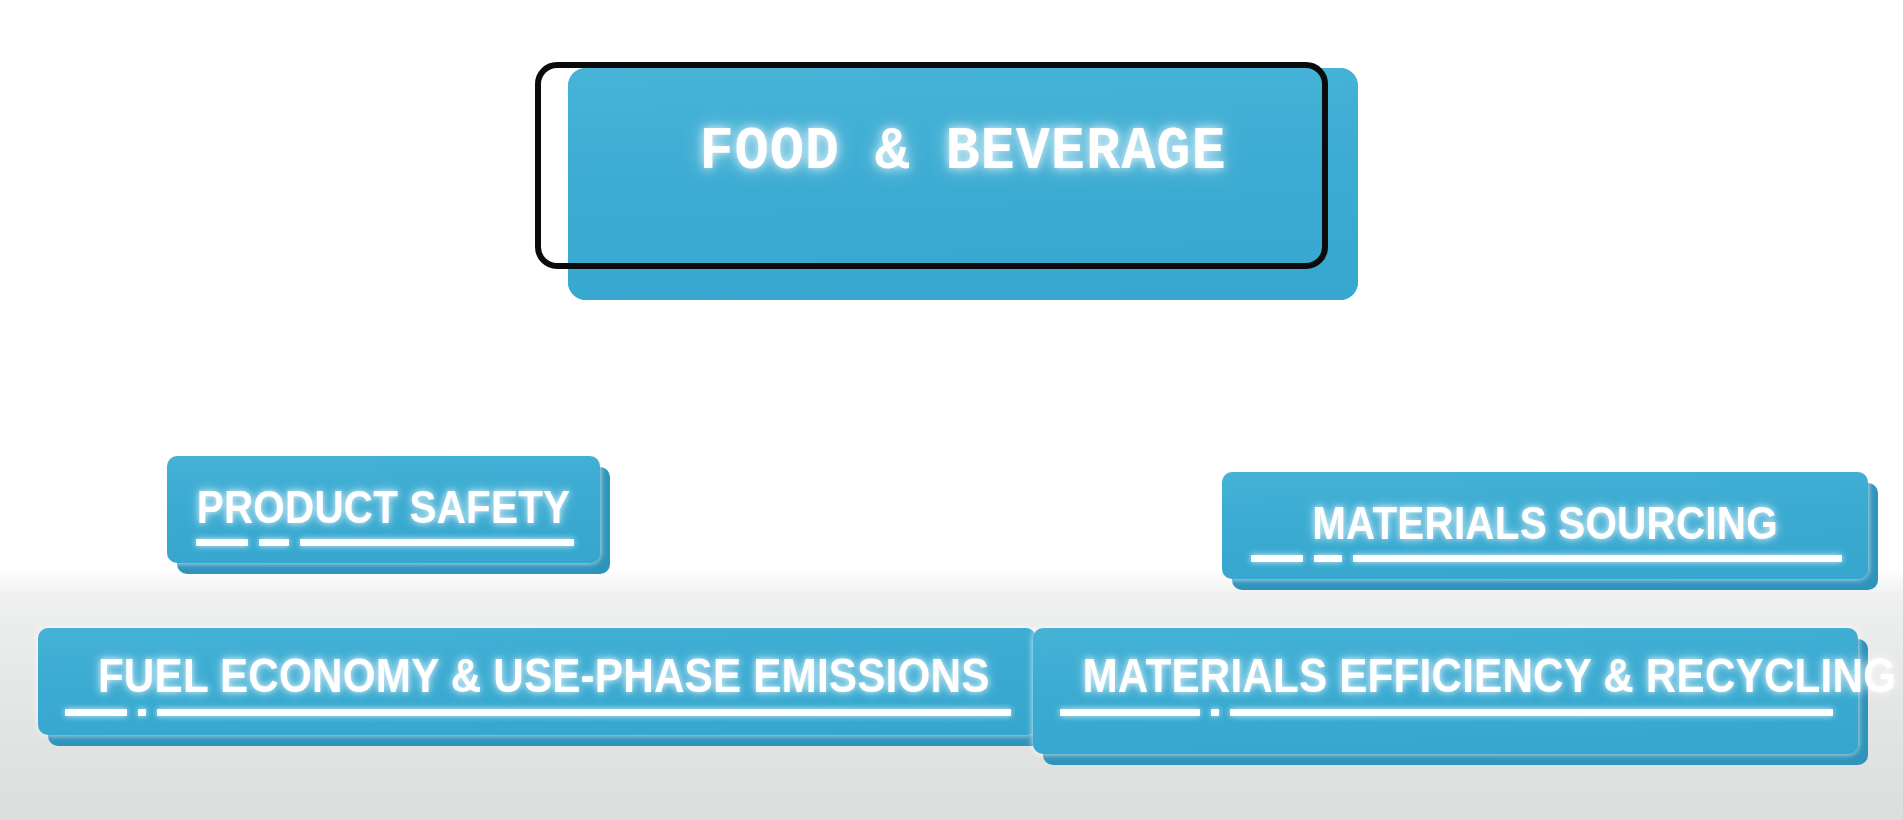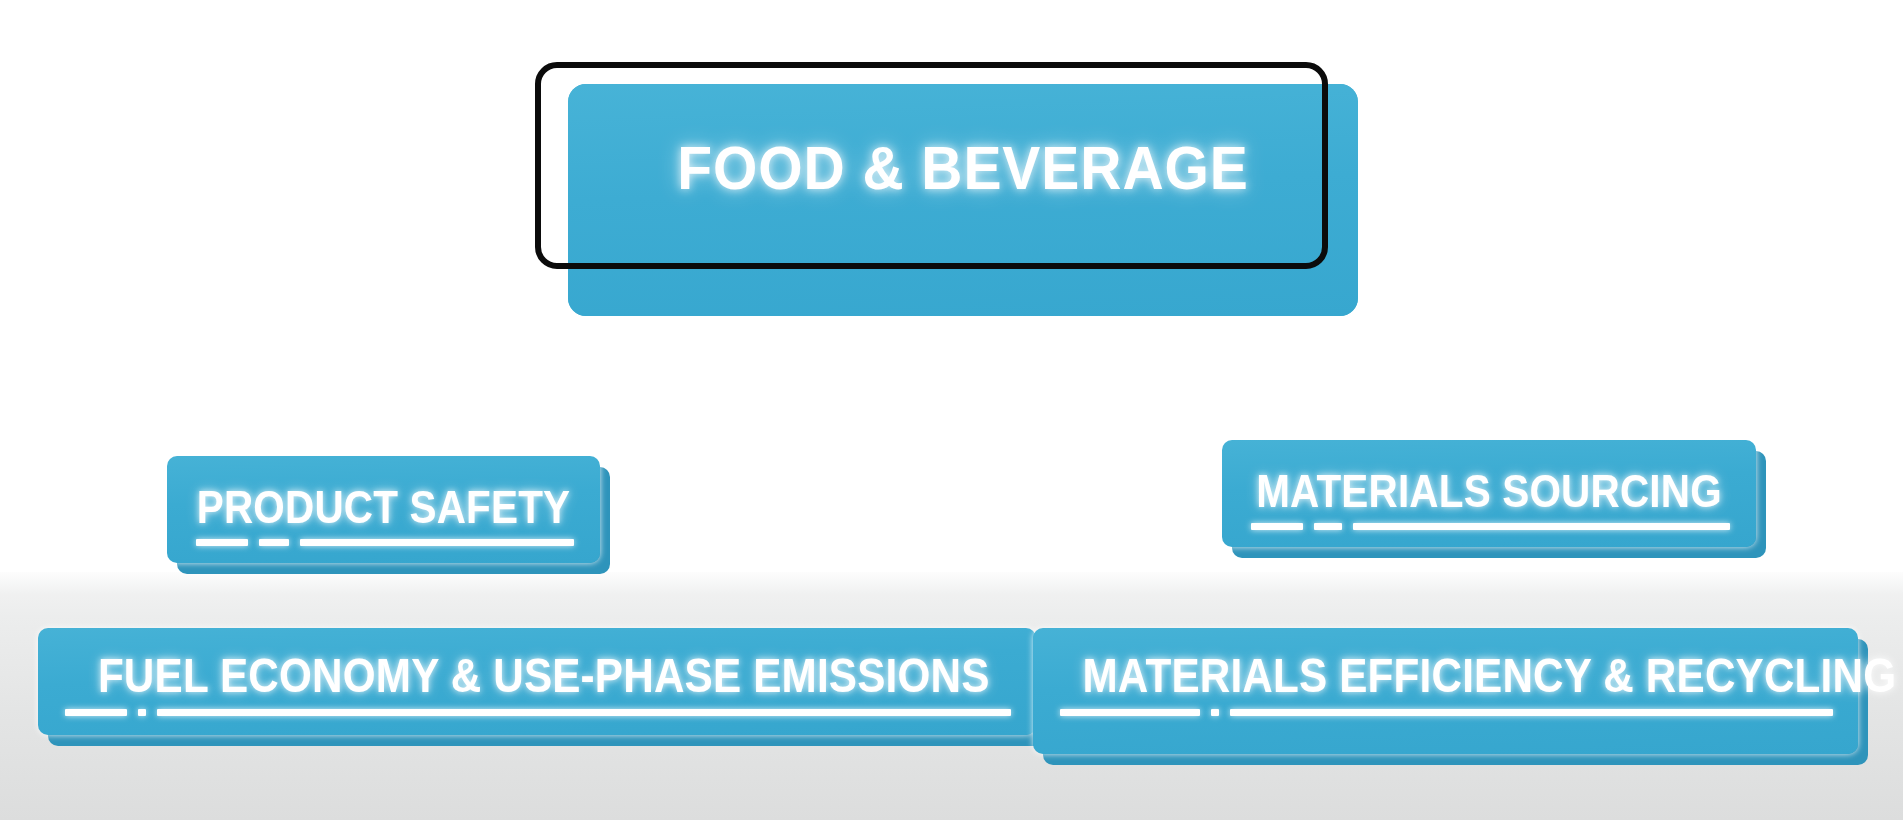--- a/index.html
+++ b/index.html
@@ -74,23 +74,24 @@
     letter-spacing: 0.2px;
     text-align: center;
     white-space: nowrap;
     text-shadow: 0 0 7px rgba(255,255,255,0.75), 0 0 14px rgba(255,255,255,0.45);
     transform: scaleX(0.88);
   }
 
   
   #hero {
     left: 568px;
-    top: 84px;
+    top: 68px;
     width: 790px;
     height: 232px;
+    font-family: Liberation Mono, monospace;
   }
   #hero .back {
     left: 0; top: 0; right: 0; bottom: 0;
     background: #3eaed2;
     border-radius: 18px;
   }
   #hero .face {
     left: 0; top: 0;
     right: 0; bottom: 0;
     border-radius: 18px;
@@ -120,21 +121,21 @@
   }
 
   
   #card-product-safety {
     left: 167px; top: 456px;  width: 433px; height: 107px;
   }
   #card-labor-practices {
     left: 697px; top: 456px;  width: 434px; height: 107px;
   }
   #card-materials-sourcing {
-    left: 1222px; top: 440px; width: 534px; height: 107px;
+    left: 1222px; top: 472px; width: 646px; height: 107px;
   }
   .row2 .label {
     top: 27px;
     font-size: 46px;
     line-height: 48px;
   }
 
   
   #card-fuel-economy {
     left: 38px;  top: 628px; width: 998px; height: 107px;

